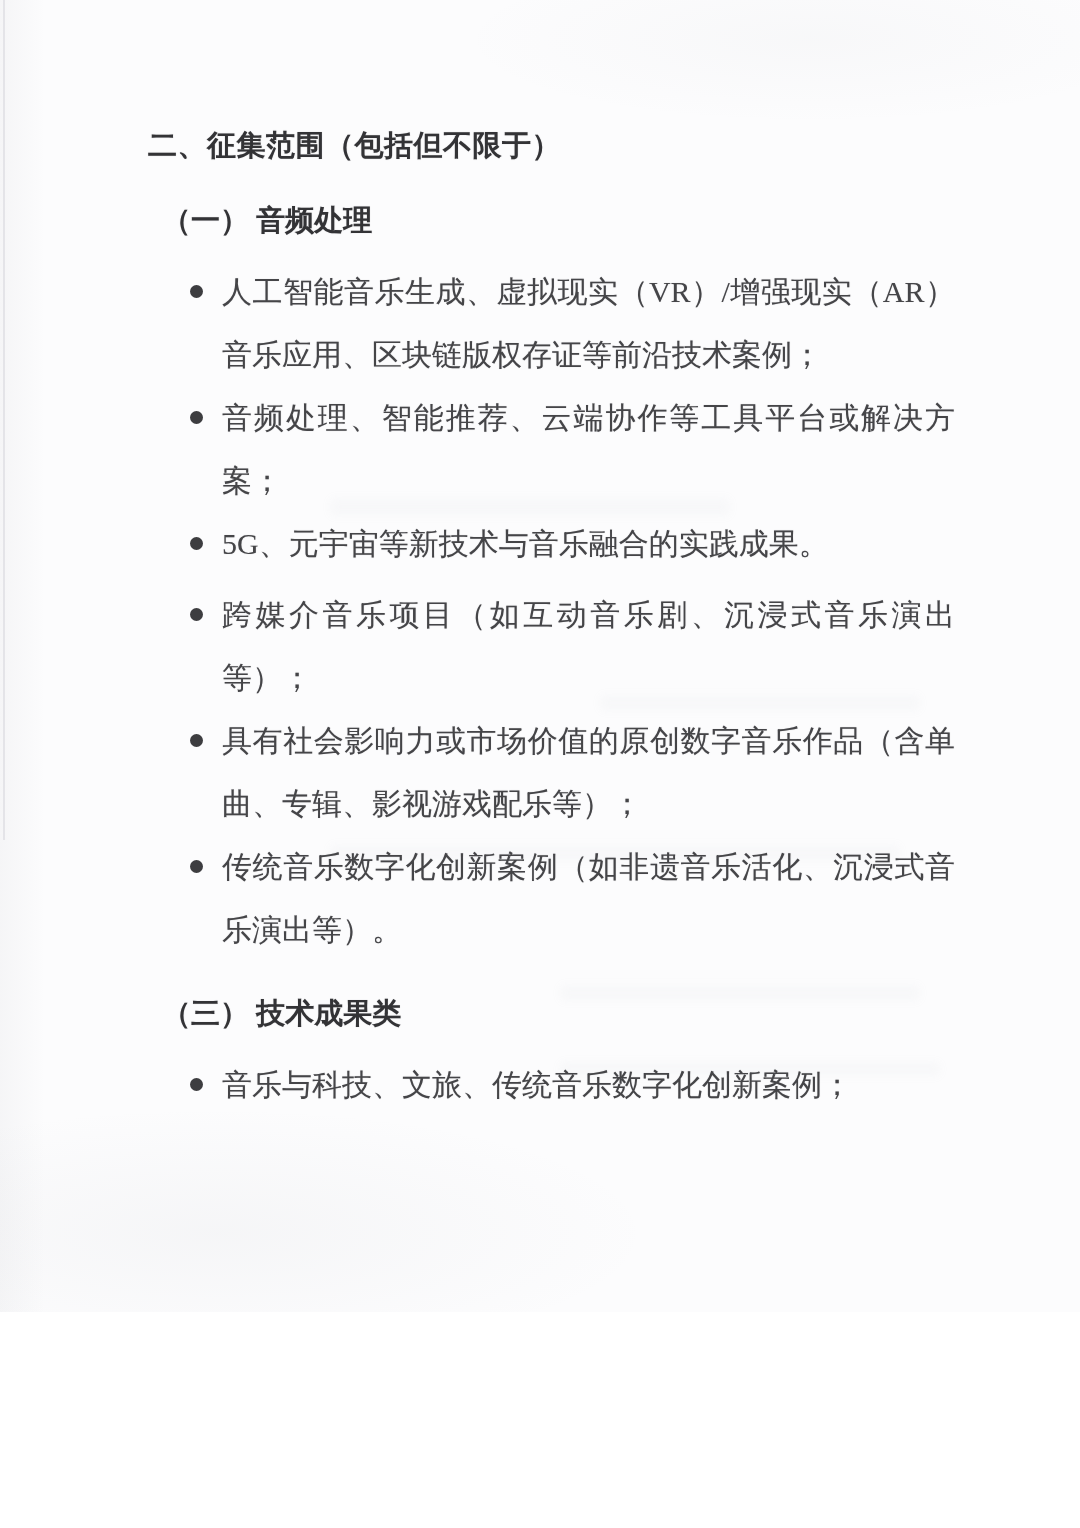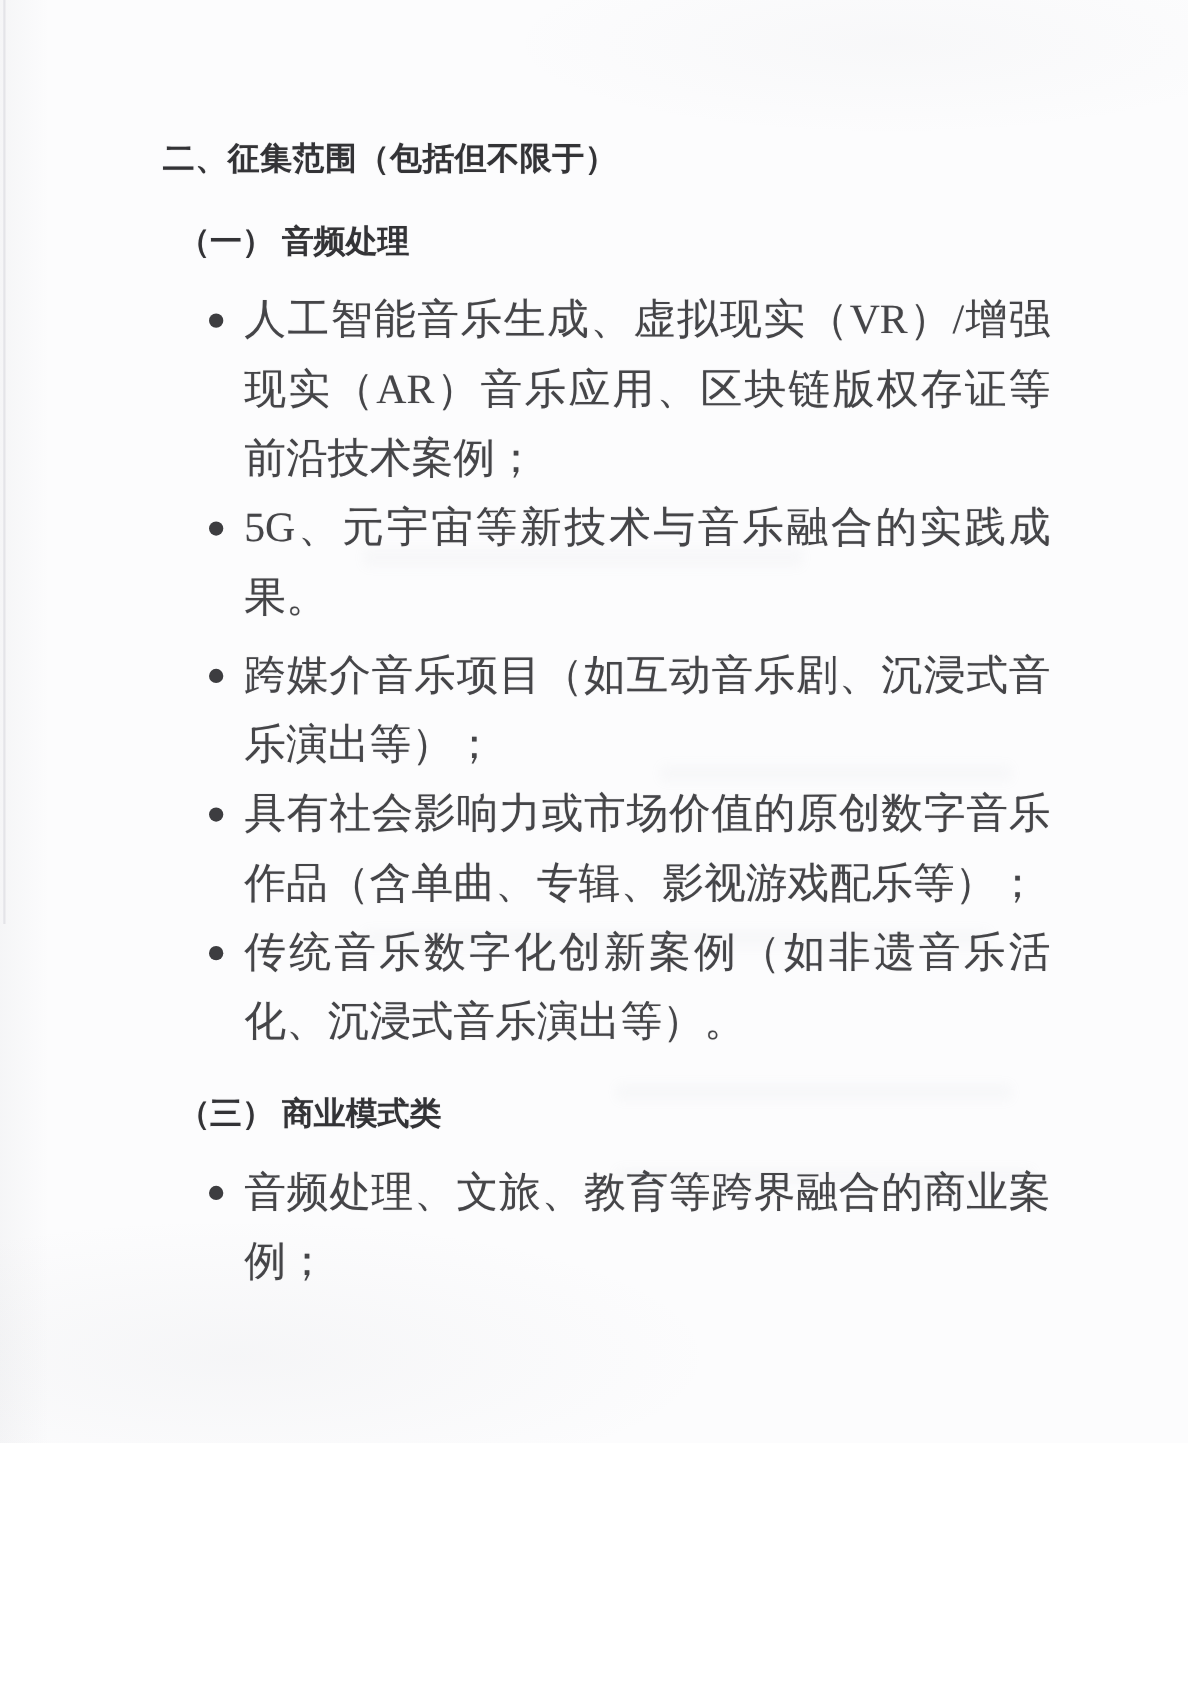--- a/index.html
+++ b/index.html
@@ -46,21 +46,21 @@
     color: #333336;
     text-shadow: 0 0 1px rgba(60,60,65,0.3);
   }
   ul.bullet-list {
     list-style: none;
     margin: 8px 0 0 0;
     padding: 0 0 0 74px;
   }
   ul.bullet-list li {
     position: relative;
-    font-size: 38px;
+    font-size: 30px;
     line-height: 63px;
     text-align: justify;
     text-align-last: left;
     color: #454548;
     text-shadow: 0 0 1px rgba(70,70,75,0.3);
   }
   .dot {
     position: absolute;
     left: -32px;
     top: 25px;
@@ -91,31 +91,32 @@
   <div class="smudge" style="left:560px; top:985px; width:360px; height:16px;"></div>
   <div class="smudge" style="left:560px; top:1062px; width:380px; height:14px;"></div>
   <div class="smudge haze" style="left:140px; top:1345px; width:800px; height:90px;"></div>
 
   <h1 class="doc-title">二、征集范围（包括但不限于）</h1>
 
   <section>
     <h2 class="section-heading">（一） 音频处理</h2>
     <ul class="bullet-list">
       <li><span class="dot"></span><span>人工智能音乐生成、虚拟现实（VR）/增强现实（AR）音乐应用、区块链版权存证等前沿技术案例；</span></li>
+      <li><span class="dot"></span><span>音频处理、智能推荐、云端协作等工具平台或解决方案；</span></li>
       <li><span class="dot"></span><span>5G、元宇宙等新技术与音乐融合的实践成果。</span></li>
     </ul>
   </section>
 
   <section>
     <ul class="bullet-list">
       <li><span class="dot"></span><span>跨媒介音乐项目（如互动音乐剧、沉浸式音乐演出等）；</span></li>
       <li><span class="dot"></span><span>具有社会影响力或市场价值的原创数字音乐作品（含单曲、专辑、影视游戏配乐等）；</span></li>
       <li><span class="dot"></span><span>传统音乐数字化创新案例（如非遗音乐活化、沉浸式音乐演出等）。</span></li>
     </ul>
   </section>
 
   <section>
-    <h2 class="section-heading">（三） 商业模式类</h2>
+    <h2 class="section-heading">（三） 技术成果类</h2>
     <ul class="bullet-list">
-      <li><span class="dot"></span><span>音频处理、文旅、教育等跨界融合的商业案例；</span></li>
+      <li><span class="dot"></span><span>音乐与科技、文旅、传统音乐数字化创新案例；</span></li>
     </ul>
   </section>
 </div>
 
 </body></html>

